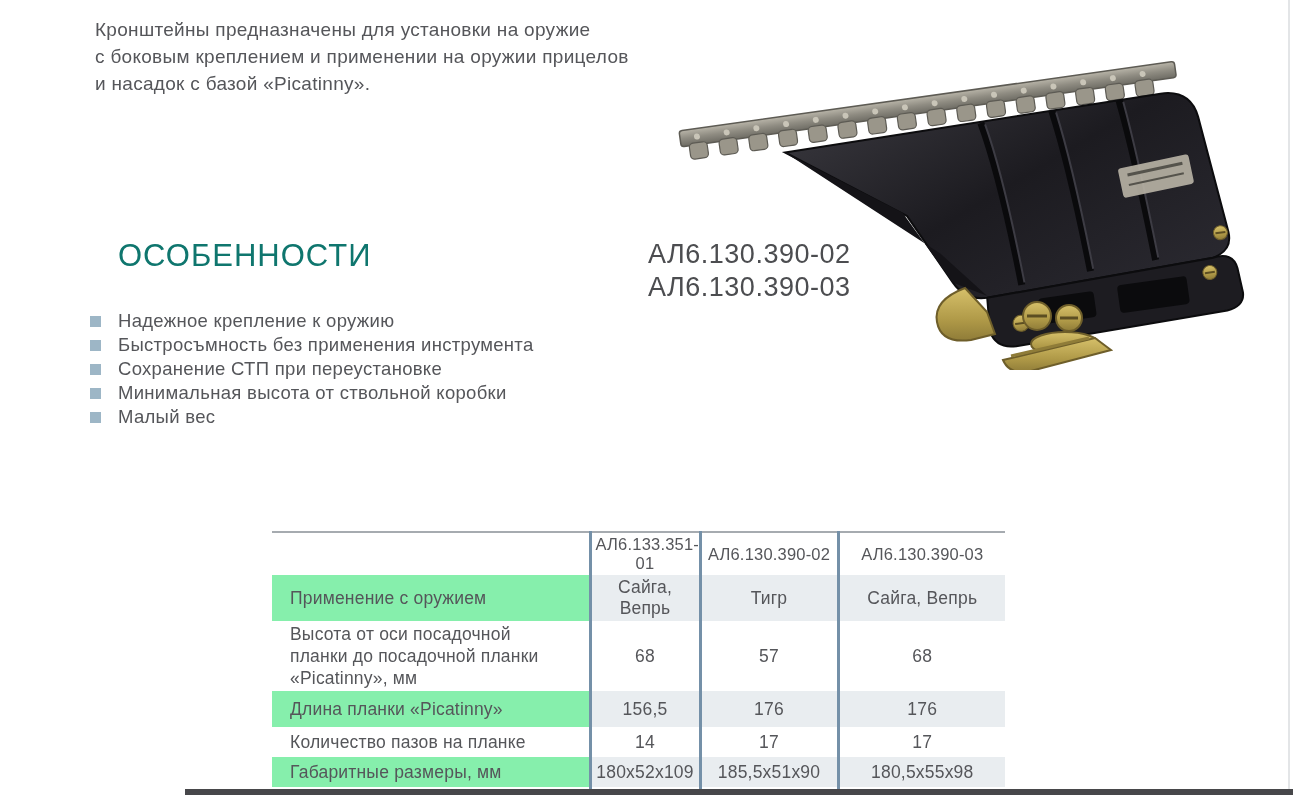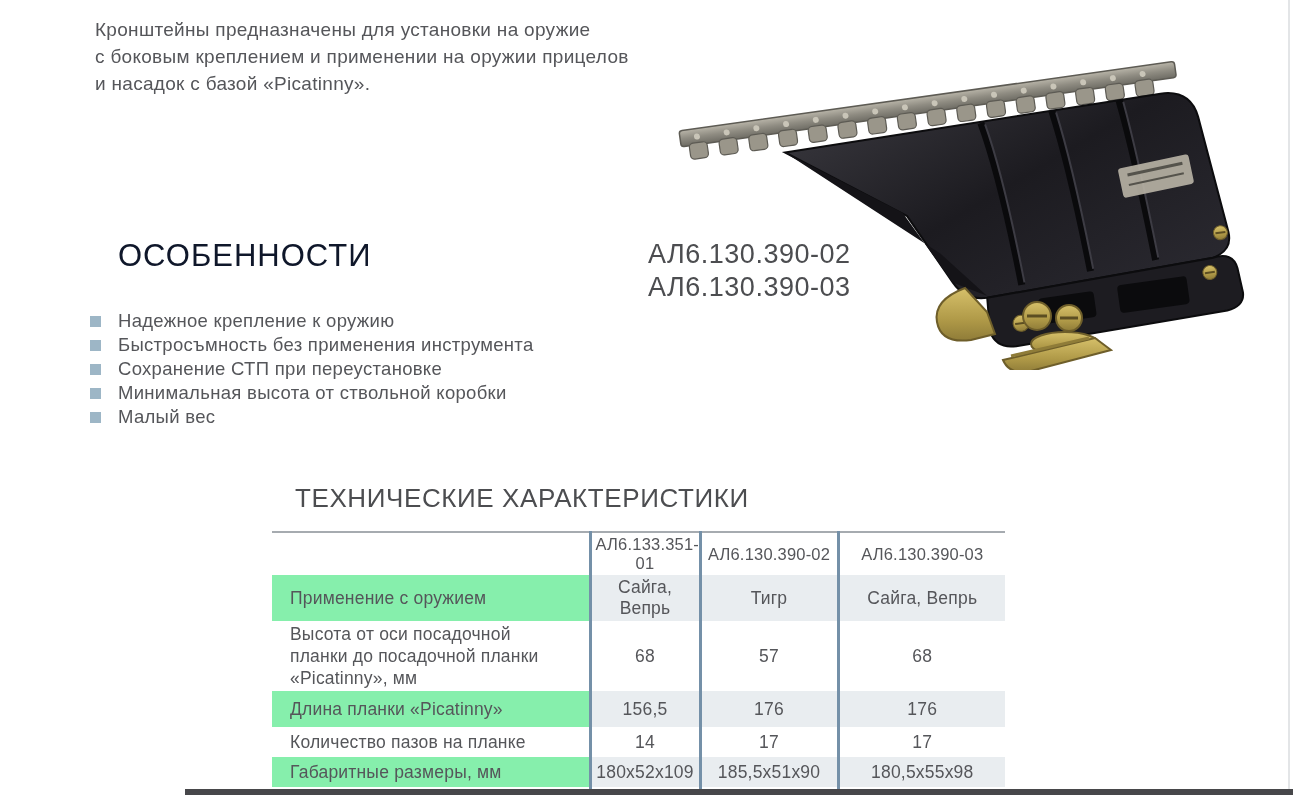--- a/index.html
+++ b/index.html
@@ -4,21 +4,21 @@
 <style>
   * { margin:0; padding:0; box-sizing:border-box; }
   html,body { width:1293px; height:795px; background:#ffffff; overflow:hidden; }
   body { font-family:"Liberation Sans", sans-serif; color:#55565a; }
   .page { position:relative; width:1293px; height:795px; background:#fff;padding-left:8px; }
 
   
   .intro { position:absolute; left:95px; top:16px; font-size:19px; line-height:27px; color:#55565a; letter-spacing:.3px; }
 
   
-  .features-title { position:absolute; left:118px; top:238px; font-size:31px; font-weight:400; color:#0f172a; letter-spacing:1px; }
+  .features-title { position:absolute; left:118px; top:238px; font-size:31px; font-weight:400; color:#0f766e; letter-spacing:1px; }
   .features-list { position:absolute; left:90px; top:293px; list-style:none;margin-top:16px; }
   .features-list li { display:flex; align-items:center; height:24px; font-size:18.5px; color:#55565a; letter-spacing:.3px; }
   .bullet { width:11px; height:11px; background:#9db6c6; margin-right:17px; flex:0 0 11px; }
 
   
   .codes { position:absolute; left:648px; top:238px; font-size:27px; color:#4c4d50; line-height:33px; letter-spacing:.5px; }
 
   
   .photo { position:absolute; left:665px; top:0px; width:590px; height:370px; }
 
@@ -179,21 +179,20 @@
         <span class="bullet"></span>
         <span>Малый вес</span>
       </li>
   </ul>
 
   <div class="codes">
     <div>АЛ6.130.390-02</div>
     <div>АЛ6.130.390-03</div>
   </div>
 
-  <div class="specs-title">ТЕХНИЧЕСКИЕ ХАРАКТЕРИСТИКИ</div>
 
   <table class="spec-table">
     <colgroup>
         <col class="c0">
         <col class="c1">
         <col class="c2">
         <col class="c3">
       </colgroup>
     <tbody>
         <tr class="hdr">

